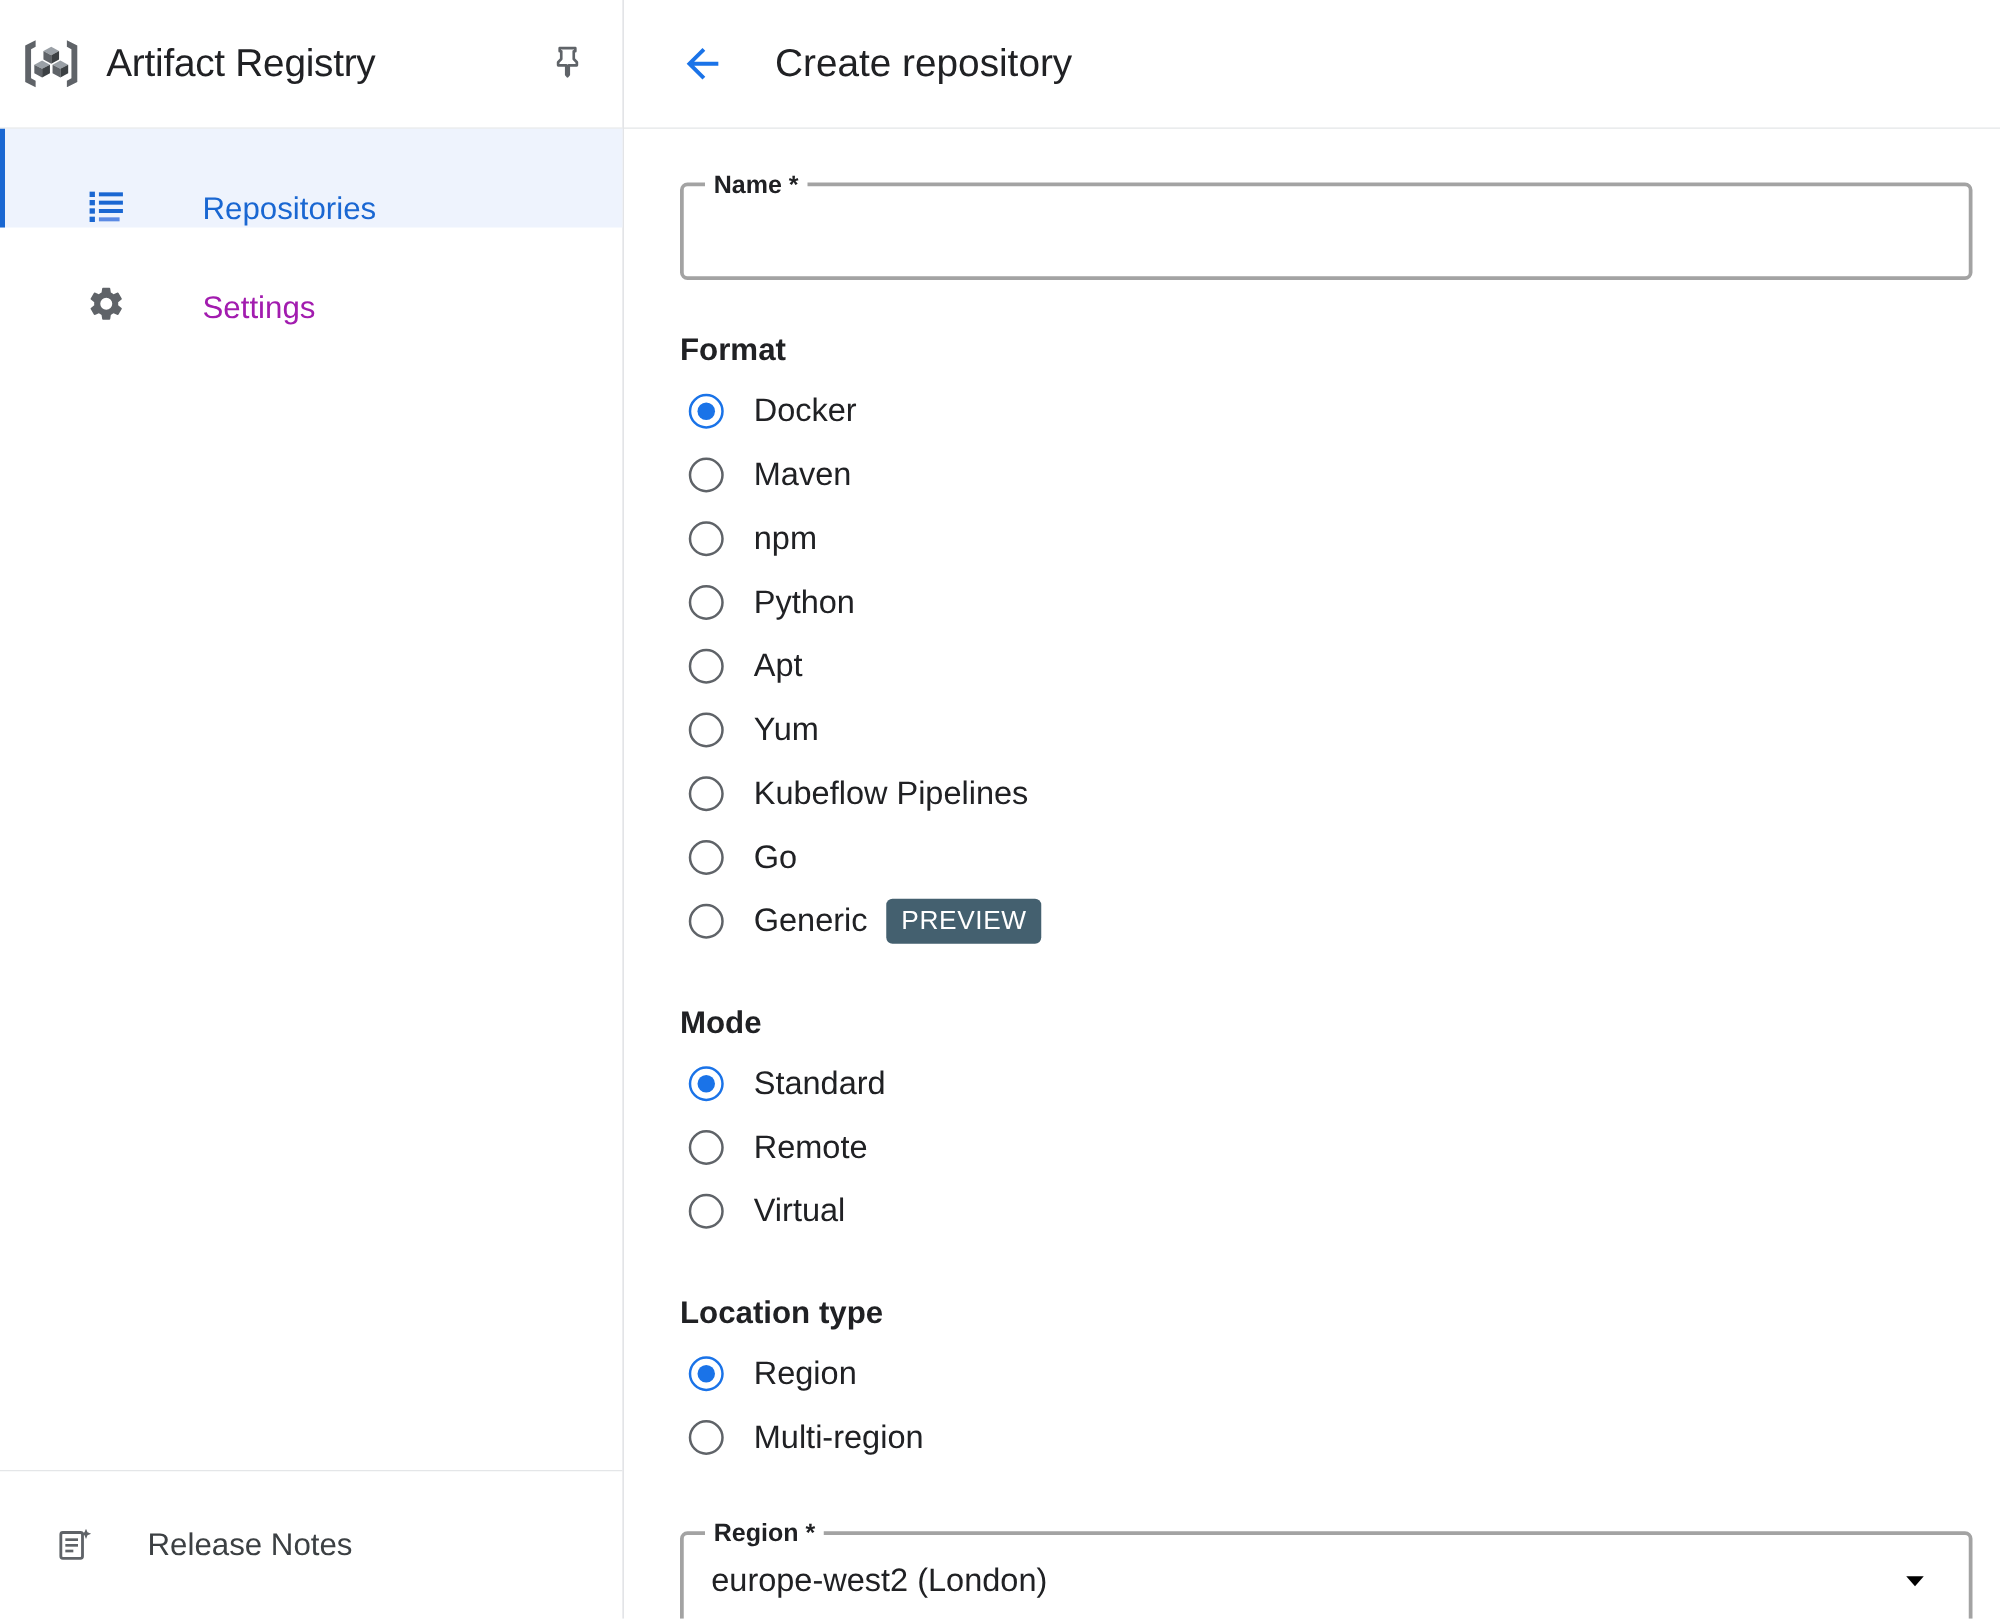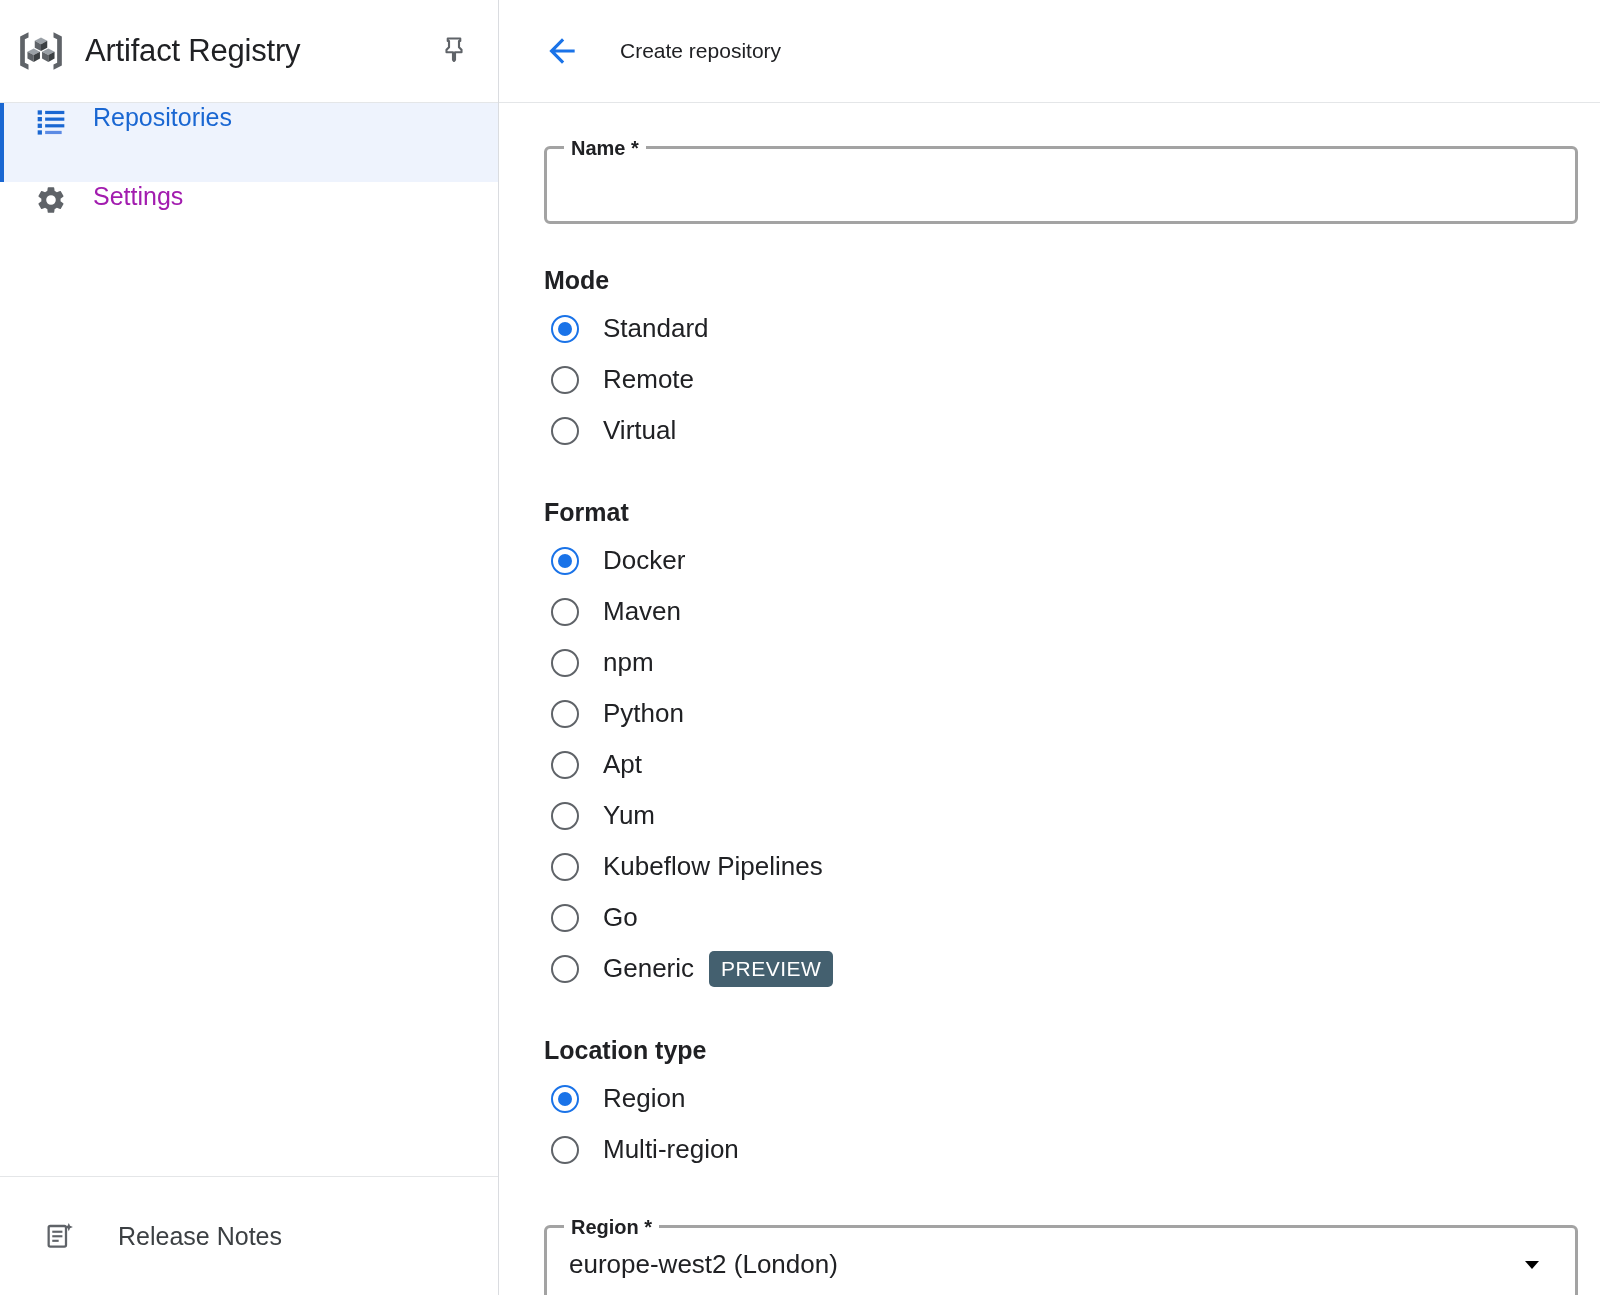--- a/index.html
+++ b/index.html
@@ -55,25 +55,26 @@
     display: flex; align-items: center; justify-content: center;
     cursor: pointer;
   }
 
   .nav {
     padding-top: 0;
   }
   .nav-item {
     height: 79px;
     display: flex;
-    align-items: flex-start;
-    padding-left: 29px;
+    align-items: flex-end;
+    padding-left: 63px;
     cursor: pointer;
     border-left: 4px solid transparent;
     position: relative;
+    gap: 35px;
   }
   .nav-item .nav-icon {
     width: 36px; height: 36px;
     flex: 0 0 36px;
     display: flex; align-items: center; justify-content: center;
   }
   .nav-item .nav-label {
     font-size: 25px;
     color: #a21caf;
     padding-left: 24px;
@@ -125,21 +126,21 @@
     padding-left: 38px;
     border-bottom: 1px solid #e4e6e8;
   }
   .back-btn {
     width: 50px; height: 50px;
     flex: 0 0 50px;
     display: flex; align-items: center; justify-content: center;
     cursor: pointer;
   }
   .page-title {
-    font-size: 21px;
+    font-size: 31px;
     color: #202124;
     padding-left: 33px;
     white-space: nowrap;
   }
 
   .form-area {
     flex: 1 1 auto;
     padding: 43px 22px 0 45px;
     overflow: hidden;
   }
@@ -340,75 +341,75 @@
       <span class="page-title">Create repository</span>
     </div>
 
     <div class="form-area">
 
       <div class="field">
         <span class="field-legend">Name *</span>
       </div>
 
       <div class="group">
+        <div class="group-label">Format</div>
+
+        <div class="radio-row">
+          <span class="radio checked"></span>
+          <span class="radio-label">Docker</span>
+        </div>
+        <div class="radio-row">
+          <span class="radio"></span>
+          <span class="radio-label">Maven</span>
+        </div>
+        <div class="radio-row">
+          <span class="radio"></span>
+          <span class="radio-label">npm</span>
+        </div>
+        <div class="radio-row">
+          <span class="radio"></span>
+          <span class="radio-label">Python</span>
+        </div>
+        <div class="radio-row">
+          <span class="radio"></span>
+          <span class="radio-label">Apt</span>
+        </div>
+        <div class="radio-row">
+          <span class="radio"></span>
+          <span class="radio-label">Yum</span>
+        </div>
+        <div class="radio-row">
+          <span class="radio"></span>
+          <span class="radio-label">Kubeflow Pipelines</span>
+        </div>
+        <div class="radio-row">
+          <span class="radio"></span>
+          <span class="radio-label">Go</span>
+        </div>
+        <div class="radio-row">
+          <span class="radio"></span>
+          <span class="radio-label">Generic</span>
+          <span class="badge">PREVIEW</span>
+        </div>
+      </div>
+
+      <div class="group">
         <div class="group-label">Mode</div>
 
         <div class="radio-row">
           <span class="radio checked"></span>
           <span class="radio-label">Standard</span>
         </div>
         <div class="radio-row">
           <span class="radio"></span>
           <span class="radio-label">Remote</span>
         </div>
         <div class="radio-row">
           <span class="radio"></span>
           <span class="radio-label">Virtual</span>
-        </div>
-      </div>
-
-      <div class="group">
-        <div class="group-label">Format</div>
-
-        <div class="radio-row">
-          <span class="radio checked"></span>
-          <span class="radio-label">Docker</span>
-        </div>
-        <div class="radio-row">
-          <span class="radio"></span>
-          <span class="radio-label">Maven</span>
-        </div>
-        <div class="radio-row">
-          <span class="radio"></span>
-          <span class="radio-label">npm</span>
-        </div>
-        <div class="radio-row">
-          <span class="radio"></span>
-          <span class="radio-label">Python</span>
-        </div>
-        <div class="radio-row">
-          <span class="radio"></span>
-          <span class="radio-label">Apt</span>
-        </div>
-        <div class="radio-row">
-          <span class="radio"></span>
-          <span class="radio-label">Yum</span>
-        </div>
-        <div class="radio-row">
-          <span class="radio"></span>
-          <span class="radio-label">Kubeflow Pipelines</span>
-        </div>
-        <div class="radio-row">
-          <span class="radio"></span>
-          <span class="radio-label">Go</span>
-        </div>
-        <div class="radio-row">
-          <span class="radio"></span>
-          <span class="radio-label">Generic</span>
-          <span class="badge">PREVIEW</span>
         </div>
       </div>
 
       <div class="group">
         <div class="group-label">Location type</div>
 
         <div class="radio-row">
           <span class="radio checked"></span>
           <span class="radio-label">Region</span>
         </div>

